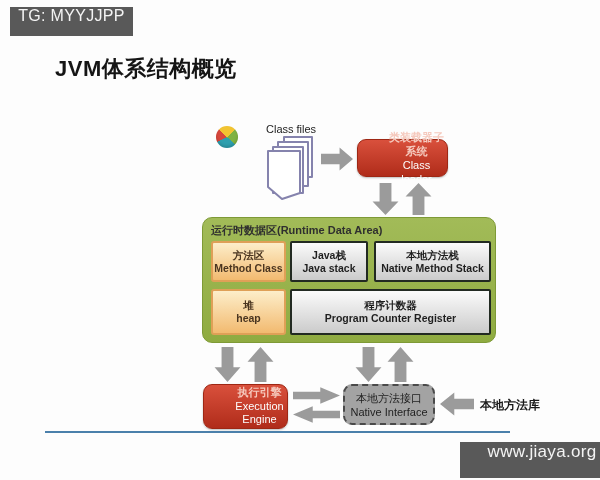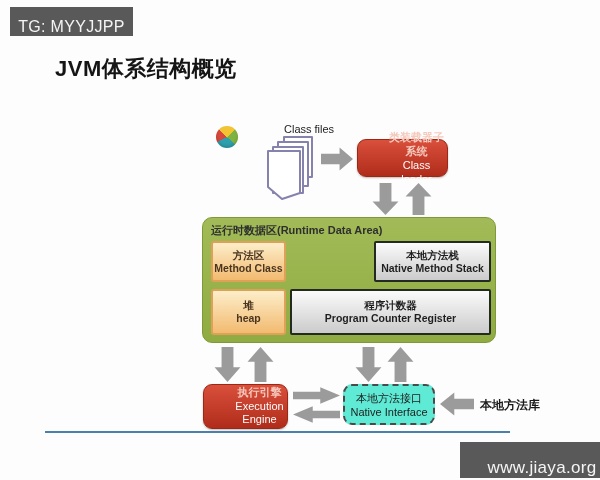--- a/index.html
+++ b/index.html
@@ -7,41 +7,41 @@
   body { font-family: "Liberation Sans", "DejaVu Sans", sans-serif; }
   #canvas {
     position: relative; width: 600px; height: 480px;
     background: #fdfdfd; overflow: hidden; margin: 0 auto;
   }
   .abs { position: absolute; }
 
   
   .banner {
     background: #595959; color: #f4f4f4;
-    display: flex; align-items: flex-end; justify-content: center;
+    display: flex; align-items: flex-start; justify-content: center;
     letter-spacing: .3px;
   }
   #tg-banner { left: 10px; top: 7px; width: 123px; height: 29px; font-size: 16px; }
   #site-banner { left: 460px; top: 442px; width: 164px; height: 36px; font-size: 17px; }
 
   
   #page-title {
     left: 55px; top: 54px; font-size: 22px; font-weight: bold; color: #151515;
     letter-spacing: .5px;
   }
 
   
   #sphere-icon {
     left: 216px; top: 126px; width: 22px; height: 22px; border-radius: 50%;
     background: conic-gradient(from 315deg,
       #f2c431 0 25%, #7fb241 25% 50%, #2e9fae 50% 80%, #d6473c 80% 100%);
     box-shadow: inset 0 -2px 3px rgba(0,0,0,.15);
   }
 
-  #class-files-label { left: 266px; top: 123px; font-size: 11px; color: #222; margin-left: 18px; }
+  #class-files-label { left: 266px; top: 123px; font-size: 11px; color: #222; }
 
   
   .arrow { background: #9b9b9b; }
   .arrow.right { clip-path: polygon(0% 28%, 58% 28%, 58% 2%, 100% 50%, 58% 98%, 58% 72%, 0% 72%); }
   .arrow.left  { clip-path: polygon(100% 28%, 42% 28%, 42% 2%, 0% 50%, 42% 98%, 42% 72%, 100% 72%); }
   .arrow.down  { clip-path: polygon(28% 0%, 72% 0%, 72% 58%, 98% 58%, 50% 100%, 2% 58%, 28% 58%); }
   .arrow.up    { clip-path: polygon(28% 100%, 72% 100%, 72% 42%, 98% 42%, 50% 0%, 2% 42%, 28% 42%); }
 
   
   .red-box {
@@ -83,21 +83,21 @@
   }
   #method-area-box { left: 8px;  top: 23px; width: 75px;  height: 41px; }
   #java-stack-box  { left: 87px; top: 23px; width: 78px;  height: 41px; }
   #native-method-stack-box { left: 171px; top: 23px; width: 117px; height: 41px; }
   #heap-box        { left: 8px;  top: 71px; width: 75px;  height: 46px; }
   #pc-register-box { left: 87px; top: 71px; width: 201px; height: 46px; }
 
   
   #native-interface-box {
     left: 343px; top: 384px; width: 92px; height: 41px;
-    background: #5eead4; border: 2px dashed #4a4a4a; border-radius: 9px;
+    background: #a3a3a3; border: 2px dashed #4a4a4a; border-radius: 9px;
     display: flex; flex-direction: column; align-items: center; justify-content: center;
     text-align: center; font-size: 11px; line-height: 14px; color: #222;
   }
 
   #native-library-label { left: 480px; top: 397px; font-size: 12px; font-weight: bold; color: #1a1a1a; }
 
   #divider-line { left: 45px; top: 431px; width: 465px; height: 2px; background: #4b80ab; }
 
   
   #class-files-icon { left: 267px; top: 135px; }
@@ -136,20 +136,24 @@
   <div class="abs arrow up" style="left:405px; top:183px; width:27px; height:32px;"></div>
 
   <div class="abs" id="runtime-area">
     <div id="runtime-header">运行时数据区(Runtime Data Area)</div>
 
     <div class="tan-box" id="method-area-box">
       <div>方法区</div>
       <div>Method Class</div>
     </div>
 
+    <div class="gray-box" id="java-stack-box">
+      <div>Java栈</div>
+      <div>Java stack</div>
+    </div>
 
     <div class="gray-box" id="native-method-stack-box">
       <div>本地方法栈</div>
       <div>Native Method Stack</div>
     </div>
 
     <div class="tan-box" id="heap-box">
       <div>堆</div>
       <div>heap</div>
     </div>

